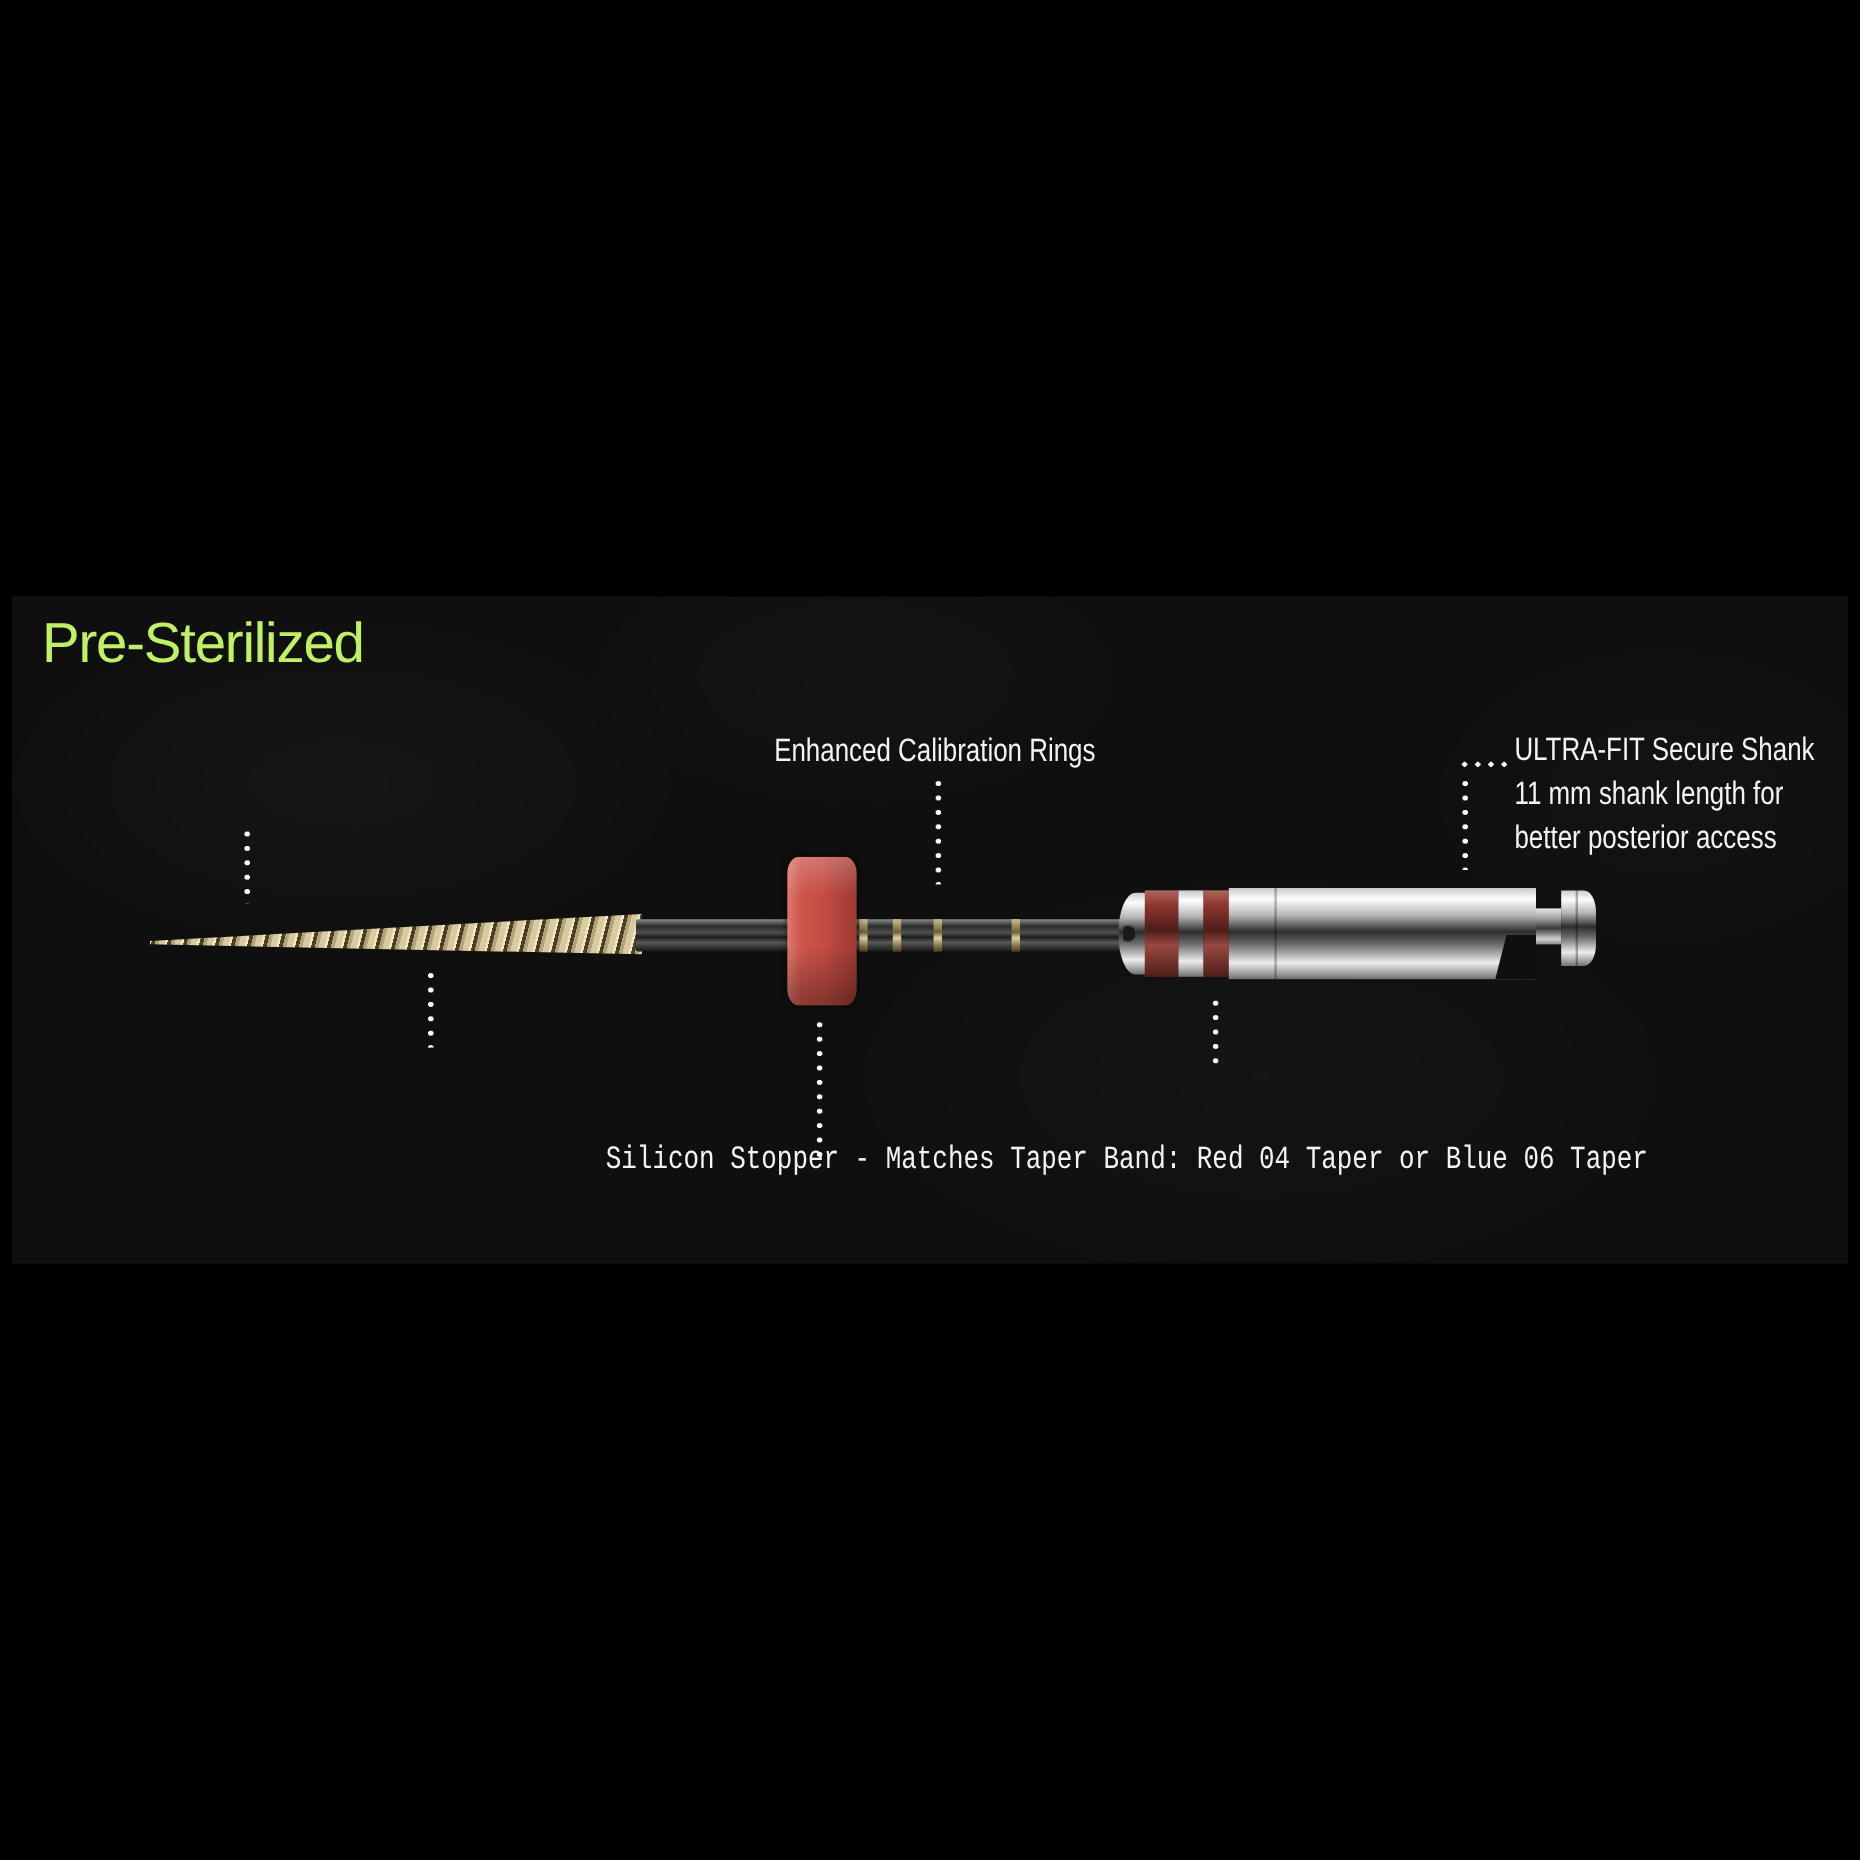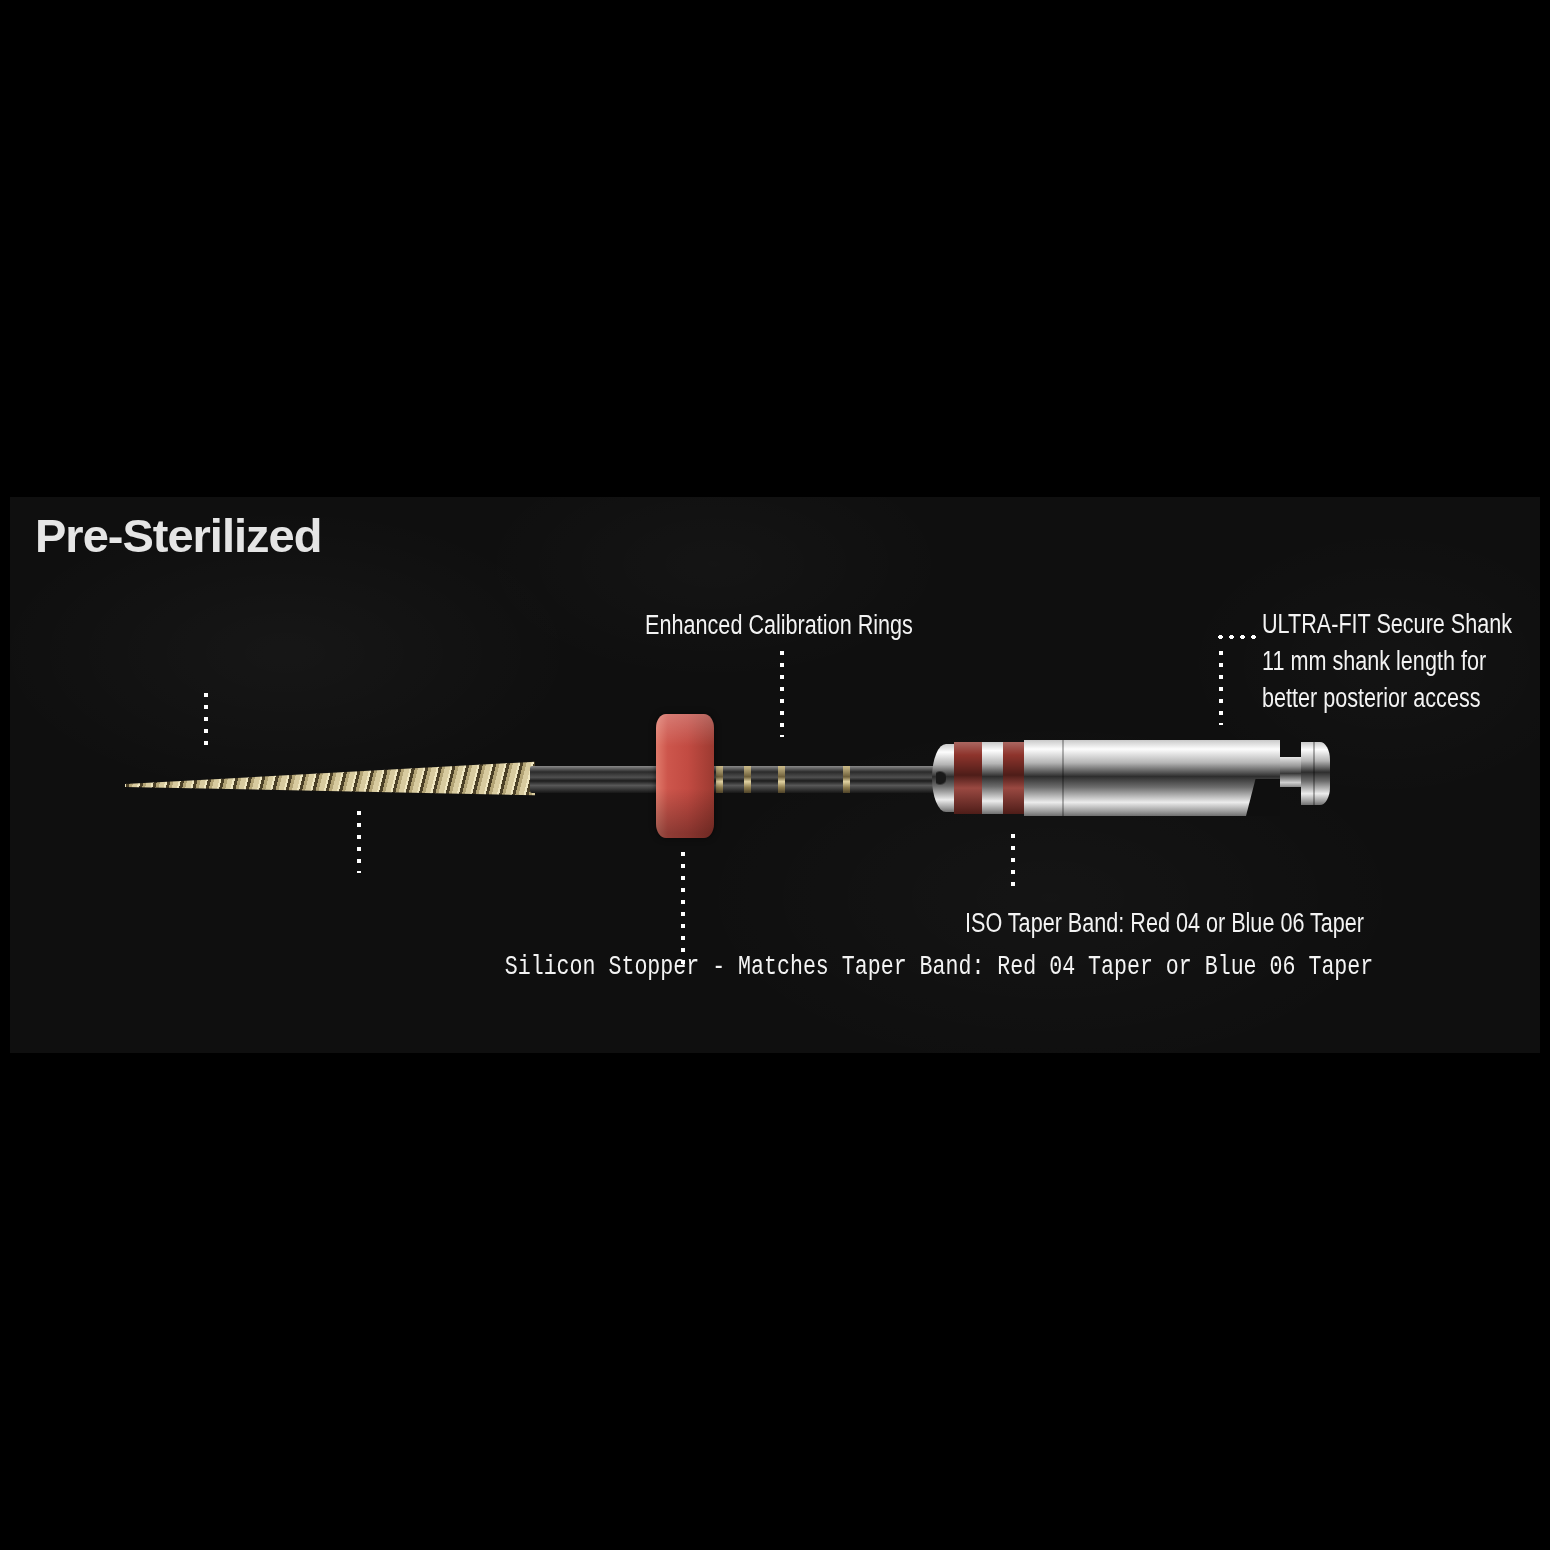--- a/index.html
+++ b/index.html
@@ -24,21 +24,21 @@
     position:absolute;left:10px;top:497px;width:1530px;height:556px;
     background:
       radial-gradient(ellipse 420px 210px at 18% 28%, rgba(255,255,255,0.030), transparent 70%),
       radial-gradient(ellipse 520px 260px at 68% 72%, rgba(255,255,255,0.022), transparent 70%),
       radial-gradient(ellipse 340px 170px at 46% 12%, rgba(255,255,255,0.022), transparent 70%),
       radial-gradient(ellipse 300px 200px at 90% 30%, rgba(255,255,255,0.018), transparent 70%),
       var(--panel-bg);
   }
   .title{
     position:absolute;left:35px;top:508px;
-    color:#e5e5e5;font-size:47px;font-weight:700;letter-spacing:-1px;
+    color:#bef264;font-size:47px;font-weight:400;letter-spacing:-1px;
     white-space:nowrap;
   }
   .label{
     position:absolute;color:var(--text);font-size:27px;line-height:36px;
     white-space:nowrap;
   }
   .label .sq{display:inline-block;transform:scaleX(0.80);}
   .label.centered{transform:translateX(-50%);text-align:center;}
   .label.centered .sq{transform-origin:50% 50%;}
   .label.lefted .sq{transform-origin:0 50%;}
@@ -134,23 +134,20 @@
     <span class="sq">Enhanced Calibration Rings</span>
   </div>
 
   <div class="label lefted" style="left:1262px;top:606px;line-height:37px;">
     <span class="ln"><span class="sq">ULTRA-FIT Secure Shank</span></span>
     <span class="ln"><span class="sq">11 mm shank length for</span></span>
     <span class="ln"><span class="sq">better posterior access</span></span>
   </div>
 
 
-  <div class="label lefted" style="left:965px;top:905px;">
-    <span class="sq">ISO Taper Band: Red 04 or Blue 06 Taper</span>
-  </div>
 
   <div class="label centered" style="left:939px;top:949px;font-family:Liberation Mono, monospace;">
     <span class="sq">Silicon Stopper - Matches Taper Band: Red 04 Taper or Blue 06 Taper</span>
   </div>
 
   <div class="dots-v" style="left:203px;top:689px;height:64px;"></div>
   <div class="dots-v" style="left:779px;top:647px;height:90px;"></div>
   <div class="dots-h" style="left:1215px;top:634px;width:42px;"></div>
   <div class="dots-v" style="left:1218px;top:647px;height:78px;"></div>
   <div class="dots-v" style="left:356px;top:807px;height:66px;"></div>

